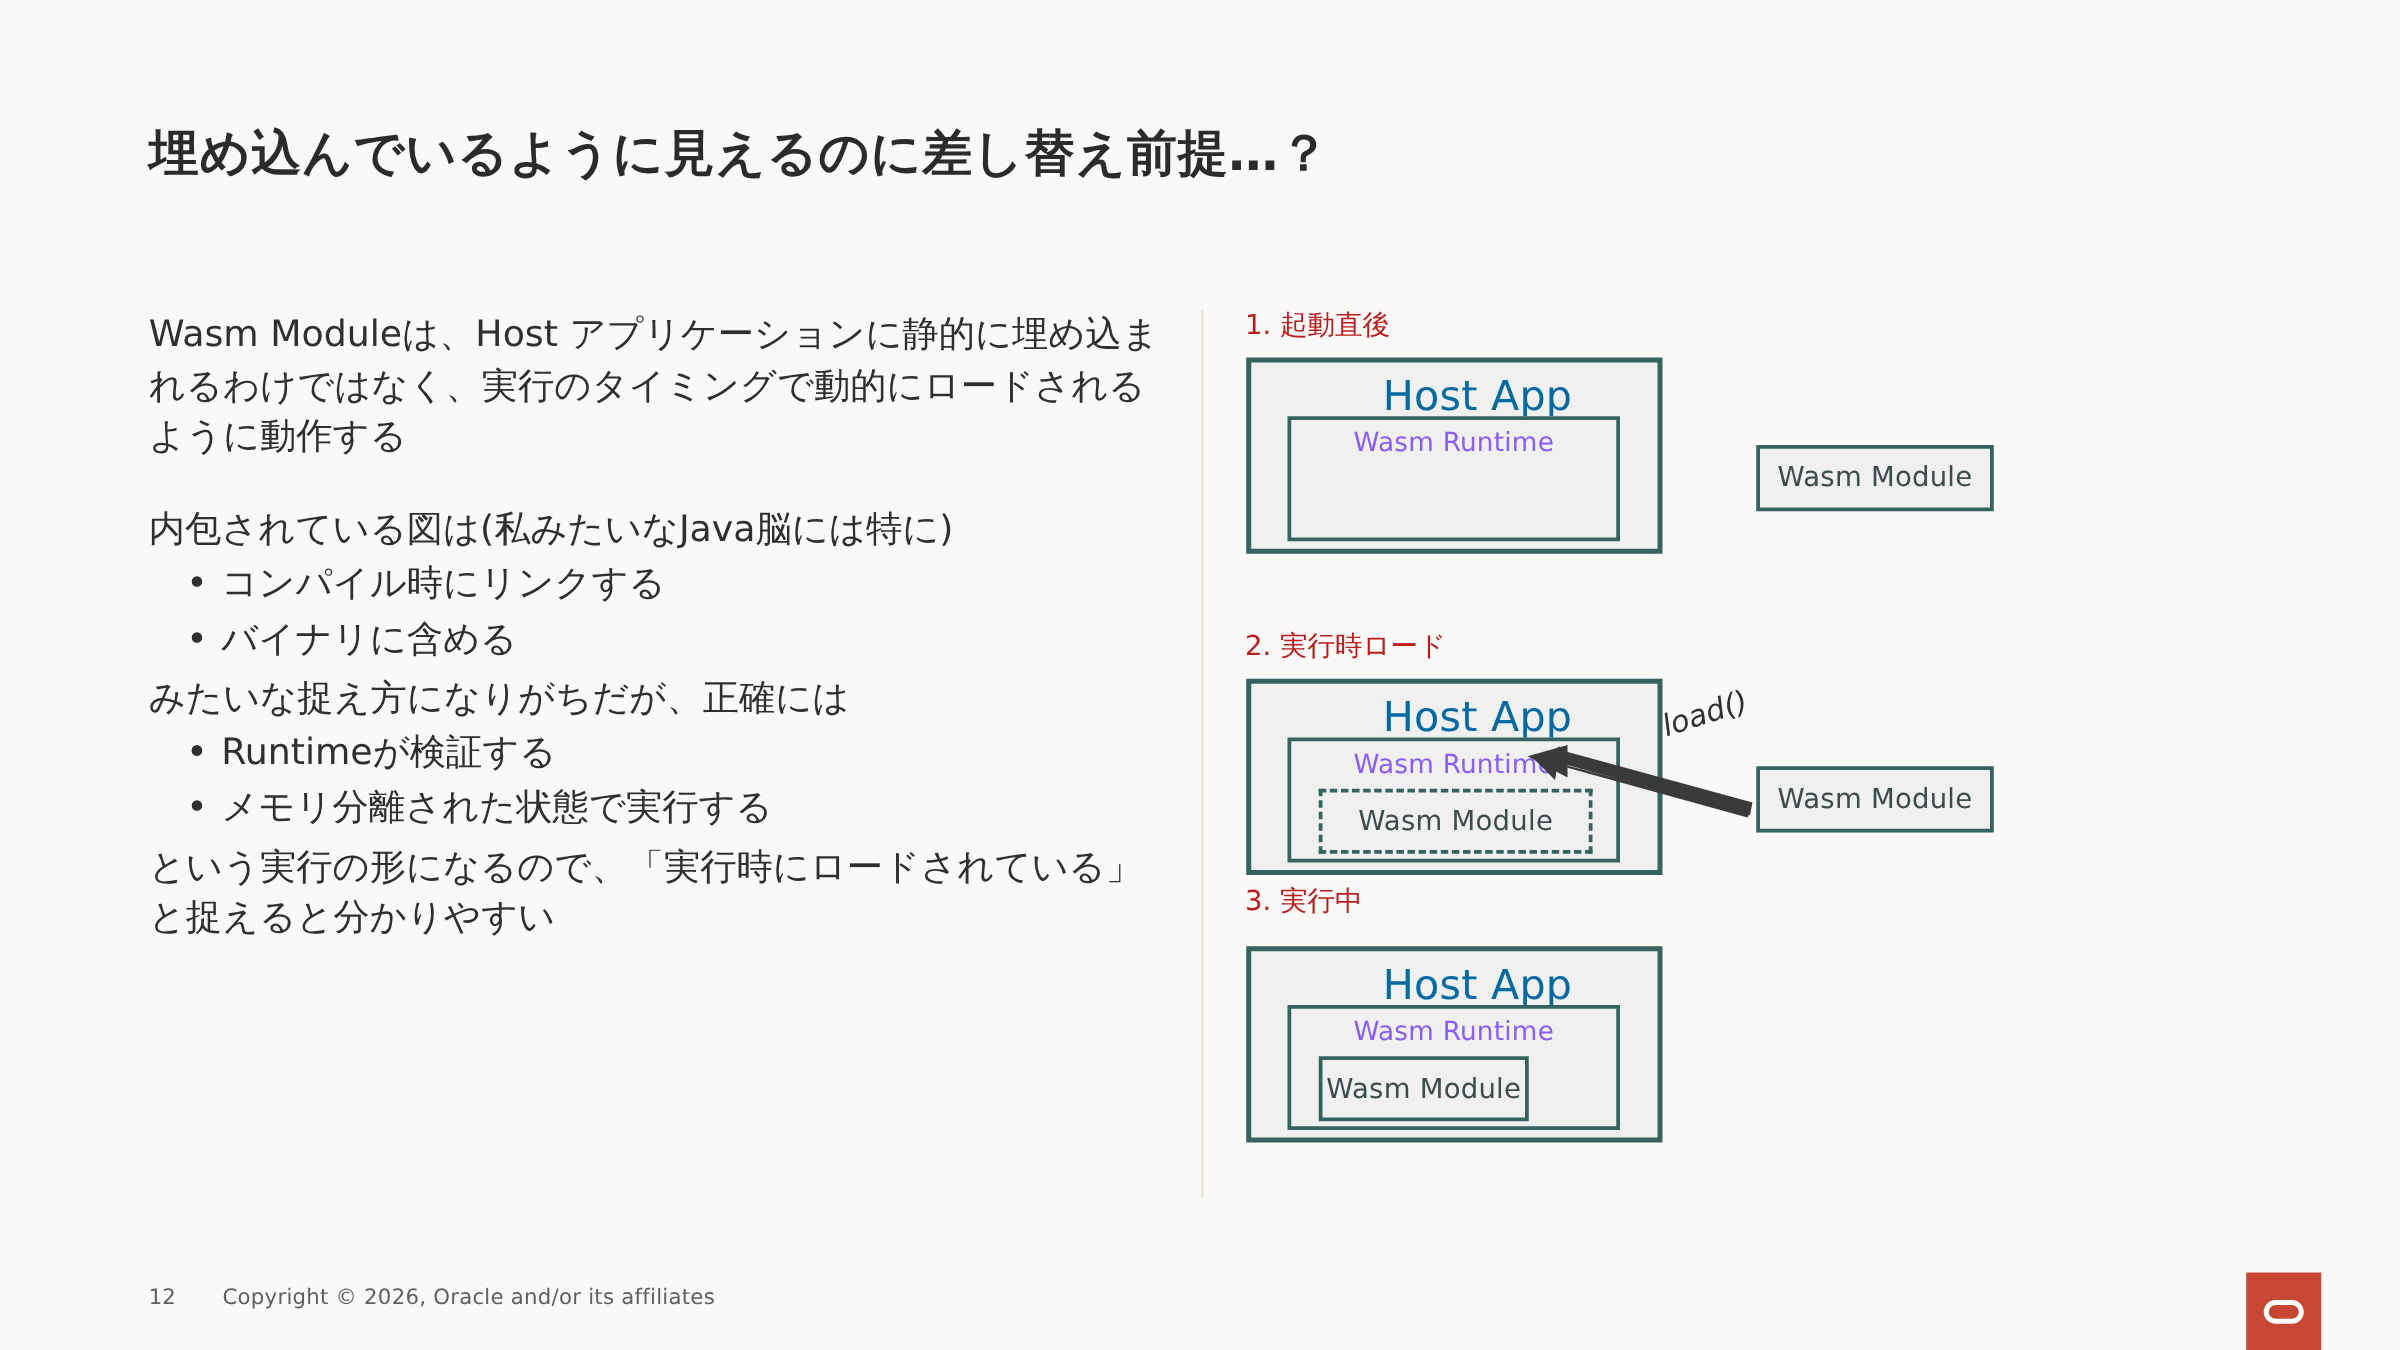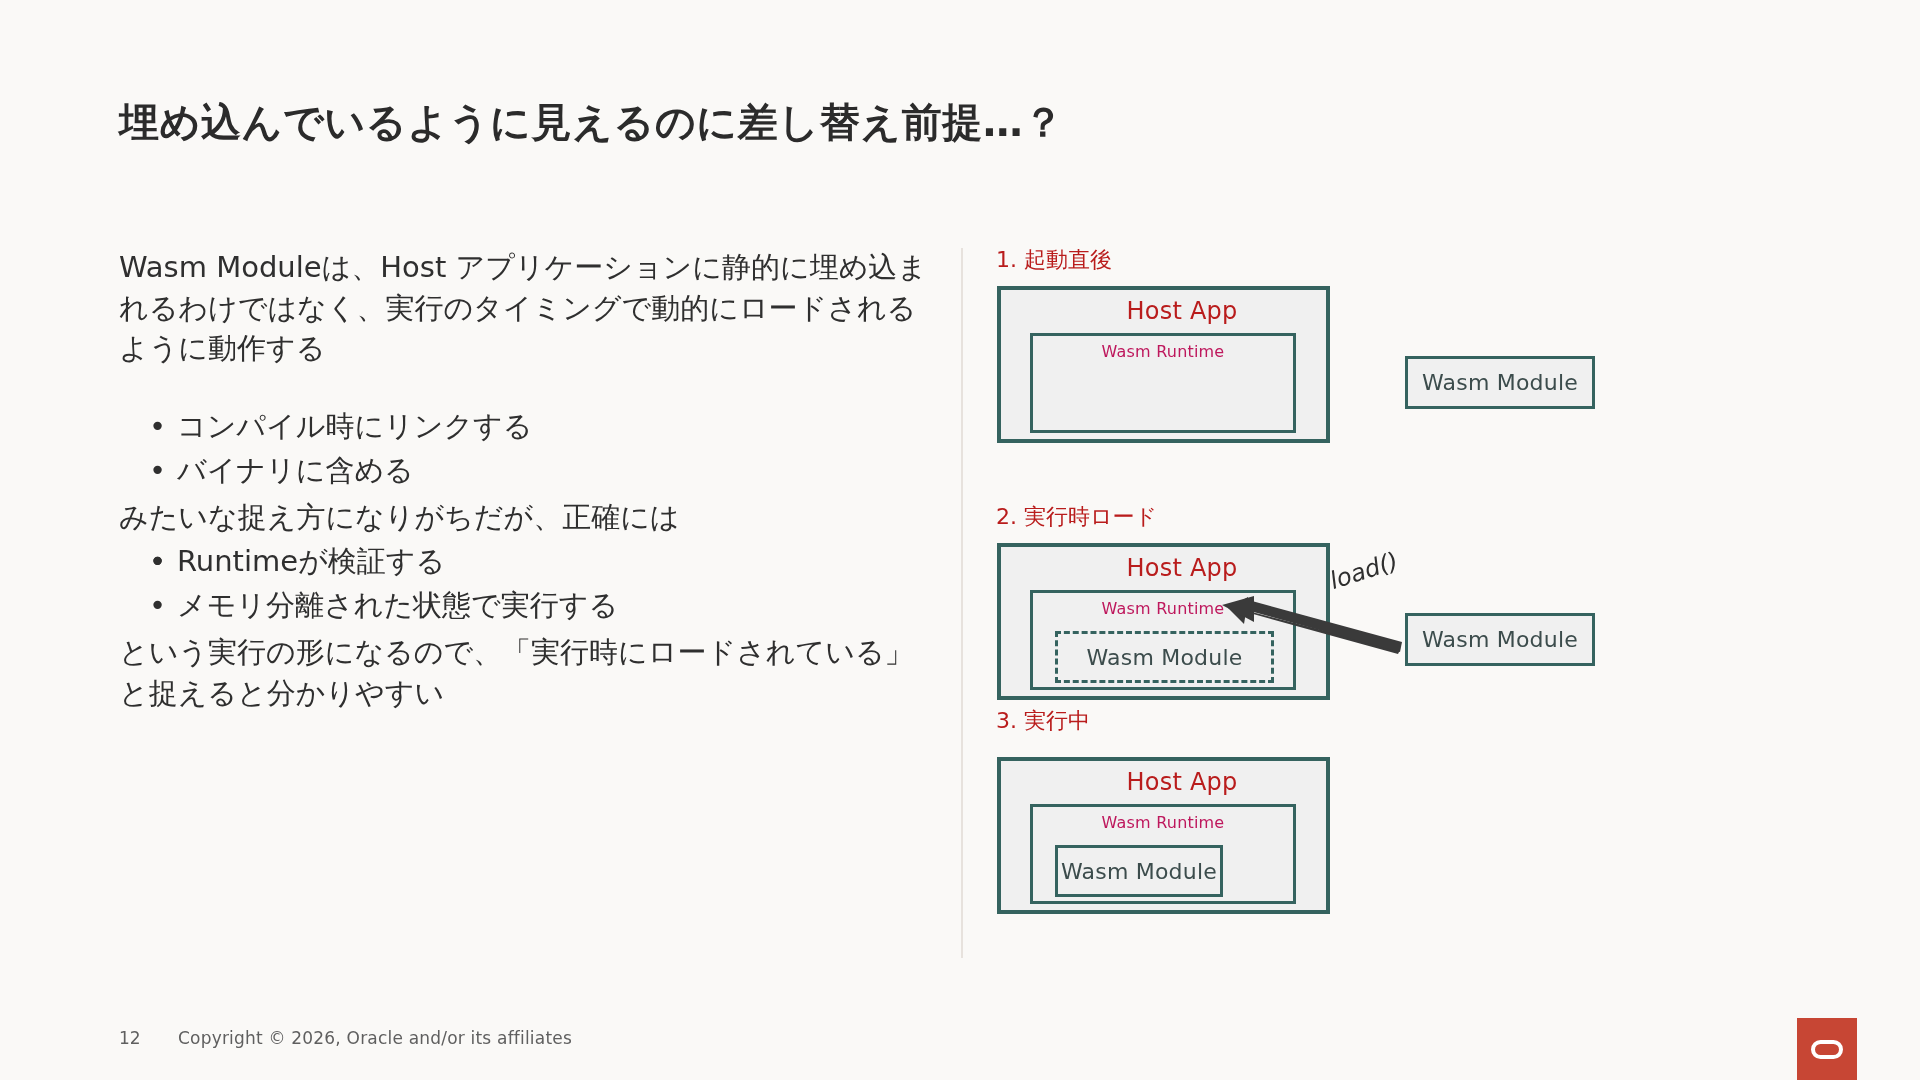--- a/index.html
+++ b/index.html
@@ -102,37 +102,37 @@
   
   .host-box {
     position: absolute;
     box-sizing: border-box;
     background: #f0f0f0;
     border: 4px solid #35635f;
     text-align: center;
   }
   .host-box > .box-caption {
     display: block;
-    font-size: 24px;
-    color: #b91c1c;
+    font-size: 33px;
+    color: #0369a1;
     margin-top: 7px;
     letter-spacing: 0.2px;
     padding-left: 37px;
   }
   .runtime-box {
     position: absolute;
     box-sizing: border-box;
     background: #f0f0f0;
     border: 3px solid #35635f;
     text-align: center;
   }
   .runtime-box > .box-caption {
     display: block;
-    font-size: 16px;
-    color: #be185d;
+    font-size: 21px;
+    color: #8b5cf6;
     margin-top: 6px;
     letter-spacing: 0.2px;
   }
   .module-box {
     position: absolute;
     box-sizing: border-box;
     background: #f0f0f0;
     border: 3px solid #35635f;
     display: flex;
     align-items: center;
@@ -204,20 +204,21 @@
   <div id="slide-title">埋め込んでいるように見えるのに差し替え前提…？</div>
 
   <div id="column-divider"></div>
 
   <div id="left-column">
 
     <div class="para">Wasm Moduleは、Host アプリケーションに静的に埋め込まれるわけではなく、実行のタイミングで動的にロードされるように動作する</div>
 
     <div class="para-gap"></div>
 
+    <div class="para">内包されている図は(私みたいなJava脳には特に)</div>
 
     <ul class="bullet-list">
       <li class="bullet-item">
         <span class="dot">•</span>
         <span>コンパイル時にリンクする</span>
       </li>
       <li class="bullet-item">
         <span class="dot">•</span>
         <span>バイナリに含める</span>
       </li>

